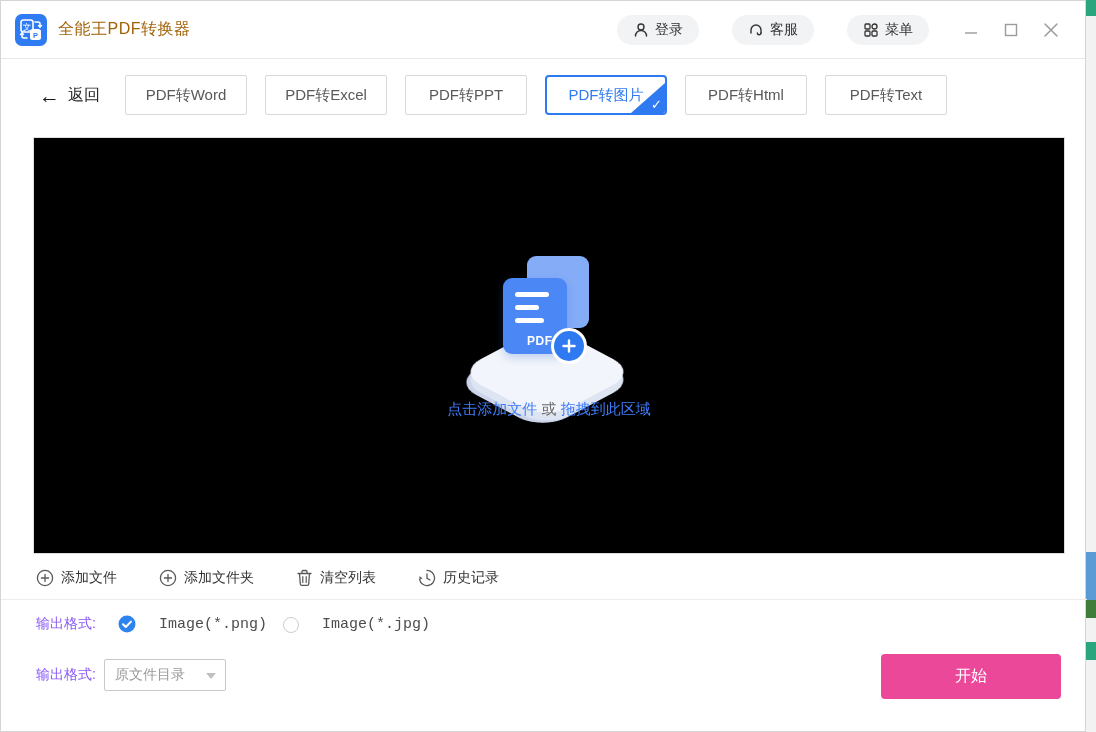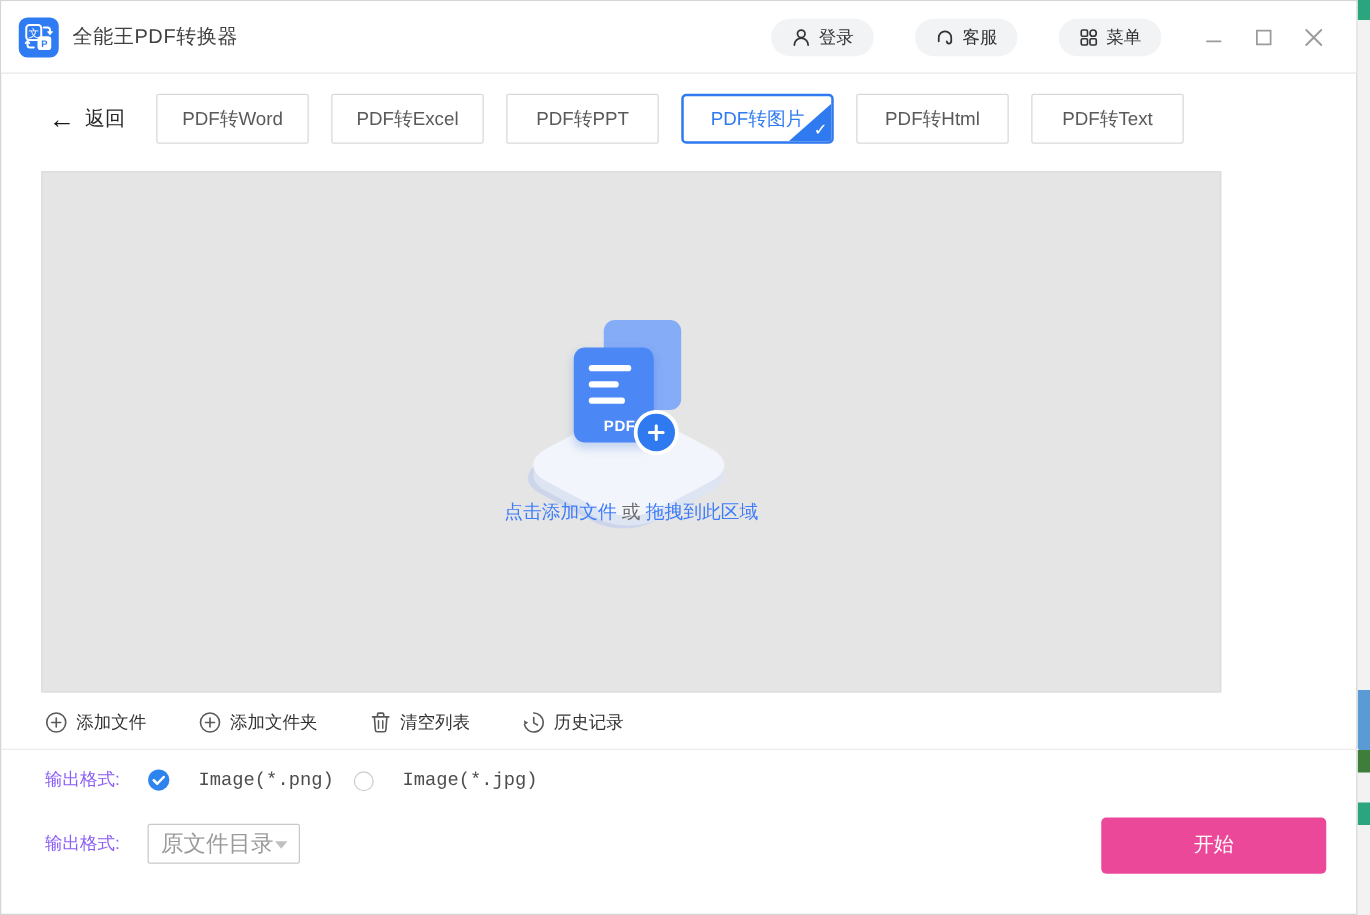--- a/index.html
+++ b/index.html
@@ -15,41 +15,41 @@
   .bg-right-strip .photo-sky { position:absolute; top:552px; width:10px; height:48px; background:#5b9bd5; }
   .bg-right-strip .photo-trees { position:absolute; top:600px; width:10px; height:18px; background:#3f7d3a; }
   .bg-right-strip .teal-bit { position:absolute; top:642px; width:10px; height:18px; background:#2aa57e; }
 
   
   #window { position:absolute; left:0; top:0; width:1086px; height:732px; background:#fff; border:1px solid #d5d5d5; }
 
   
   .titlebar { position:absolute; left:0; top:0; width:100%; height:58px; background:#fff; border-bottom:1px solid #e6e8ea; display:flex; align-items:center; }
   .logo { width:32px; height:32px; margin-left:14px; border-radius:7px; background:#2e7bf3; display:flex; align-items:center; justify-content:center; }
-  .app-title { margin-left:11px; font-size:16px; color:#404040; letter-spacing:0.5px; }
+  .app-title { margin-left:11px; font-size:16px; color:#a16207; letter-spacing:0.5px; }
   .titlebar-right { margin-left:auto; display:flex; align-items:center; }
   .pill { height:30px; padding:0 16px; border-radius:15px; background:#f2f3f5; display:flex; align-items:center; gap:6px; font-size:14px; color:#333; cursor:pointer; margin-left:33px; }
   .winctl { display:flex; align-items:center; margin-left:22px; margin-right:14px; }
   .winctl .ctl { width:40px; height:40px; display:flex; align-items:center; justify-content:center; color:#9b9b9b; cursor:pointer; }
 
   
   .nav-row { position:absolute; left:0; top:72px; width:100%; height:44px; display:flex; align-items:center; }
   .back { display:flex; align-items:center; gap:8px; margin-left:38px; cursor:pointer; }
   .back-arrow { font-size:21px; color:#1a1a1a; font-weight:bold; line-height:1; }
   .back-label { font-size:16px; color:#262626; }
   .tabs { display:flex; gap:18px; margin-left:25px;border-radius:14px; }
   .tab { position:relative; width:122px; height:40px; border:1px solid #d9d9d9; border-radius:2px; background:#fff; display:flex; align-items:center; justify-content:center; font-size:15px; color:#595959; cursor:pointer; overflow:hidden; }
   .tab.active { border:2px solid #2f7af0; border-radius:4px; color:#2f7af0; }
   .tab .corner { display:none; }
   .tab.active .corner { display:block; position:absolute; right:0; bottom:0; width:0; height:0; border-left:34px solid transparent; border-bottom:30px solid #2f7af0; }
   .tab.active .corner-check { display:block; position:absolute; right:3px; bottom:1px; color:#fff; font-size:13px; font-weight:bold; }
   .corner-check { display:none; }
 
   
-  .dropzone { position:absolute; left:32px; top:136px; width:944px; height:417px; border:1px solid #dcdcdc; background:#e5e5e5; cursor:pointer; }
+  .dropzone { position:absolute; left:32px; top:136px; width:1032px; height:417px; border:1px solid #dcdcdc; background:#000000; cursor:pointer; }
   .illu { position:absolute; left:50%; top:118px; transform:translateX(-50%); width:160px; height:130px; }
   .platform { position:absolute; left:14px; top:60px; width:128px; height:128px; background:#dde4f2; border-radius:34px; transform:rotateX(58deg) rotateZ(45deg); box-shadow:0 6px 0 #ccd5ea; }
   .platform-top { position:absolute; left:14px; top:52px; width:128px; height:128px; background:#f2f5fb; border-radius:34px; transform:rotateX(58deg) rotateZ(45deg); }
   .doc-back { position:absolute; left:58px; top:0px; width:62px; height:72px; background:#85acf7; border-radius:9px; }
   .doc-front { position:absolute; left:34px; top:22px; width:64px; height:76px; background:#4c87f6; border-radius:9px; box-shadow:0 4px 8px rgba(46,104,212,.25); }
   .doc-front .ln { position:absolute; left:12px; height:5px; border-radius:3px; background:#fff; }
   .ln1 { top:14px; width:34px; }
   .ln2 { top:27px; width:24px; }
   .ln3 { top:40px; width:29px; }
   .pdf-label { position:absolute; left:24px; bottom:6px; color:#fff; font-size:12px; font-weight:bold; letter-spacing:0.5px; }
@@ -65,21 +65,21 @@
 
   
   .format-row { position:absolute; left:35px; top:610px; height:26px; display:flex; align-items:center; }
   .row-label { font-size:14px; color:#8b5cf6; font-weight:normal; }
   .radio-opt { display:flex; align-items:flex-end; gap:23px; margin-left:22px; font-size:15px; color:#4d4d4d; cursor:pointer;font-family:Liberation Mono, monospace; }
   .radio-opt + .radio-opt { margin-left:16px; }
   .radio-empty { width:16px; height:16px; border-radius:50%; border:1px solid #ccc; background:#fff; }
 
   
   .dir-row { position:absolute; left:35px; top:658px; height:32px; display:flex; align-items:center; }
-  .select-box { position:relative; margin-left:22px; width:122px; height:32px; border:1px solid #c9c9c9; border-radius:2px; background:#fff; display:flex; align-items:center; padding-left:10px; font-size:18px; color:#9a9a9a; cursor:pointer; }
+  .select-box { position:relative; margin-left:8px; width:122px; height:32px; border:1px solid #c9c9c9; border-radius:2px; background:#fff; display:flex; align-items:center; padding-left:10px; font-size:14px; color:#9a9a9a; cursor:pointer; }
   .select-caret { position:absolute; right:9px; top:13px; width:0; height:0; border-left:5px solid transparent; border-right:5px solid transparent; border-top:6px solid #c0c0c0; }
 
   .start-btn { position:absolute; left:880px; top:653px; width:180px; height:45px; background:#ec4899; border:none; border-radius:4px; color:#fff; font-size:16px; cursor:pointer; font-family:inherit; }
 </style>
 </head>
 <body>
 
 <div id="stage">
 
   <div class="bg-top-strip">

